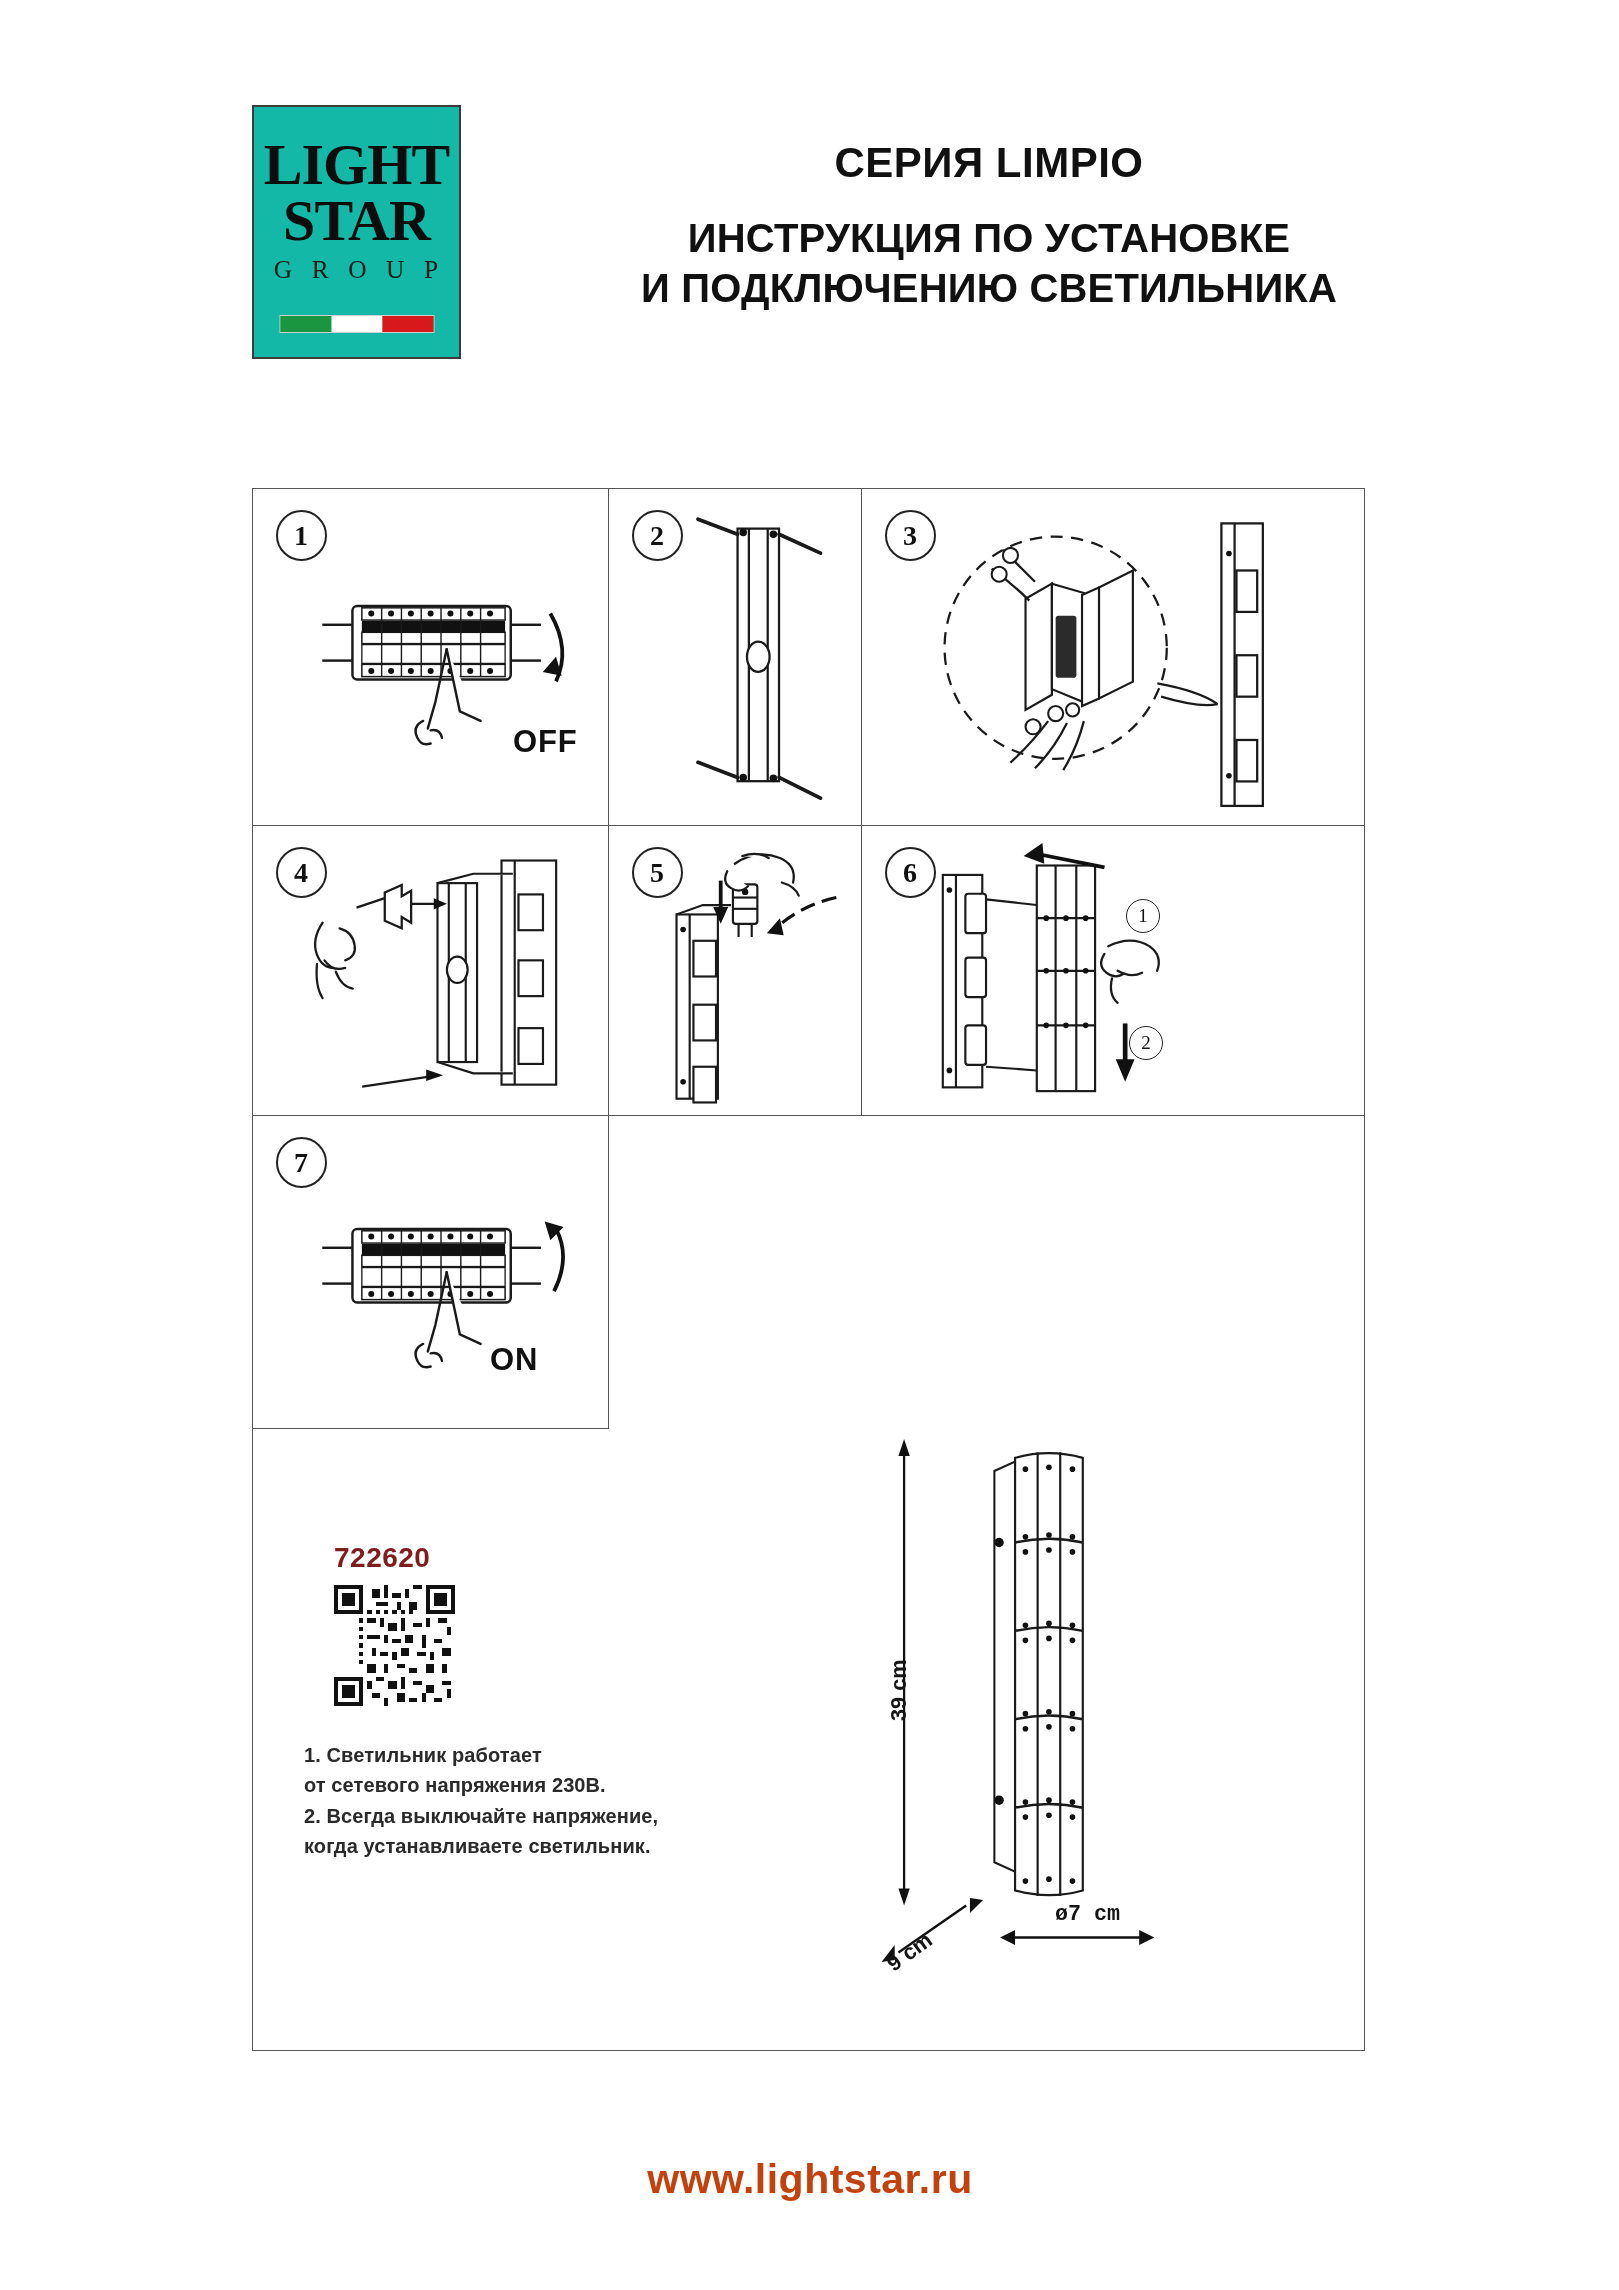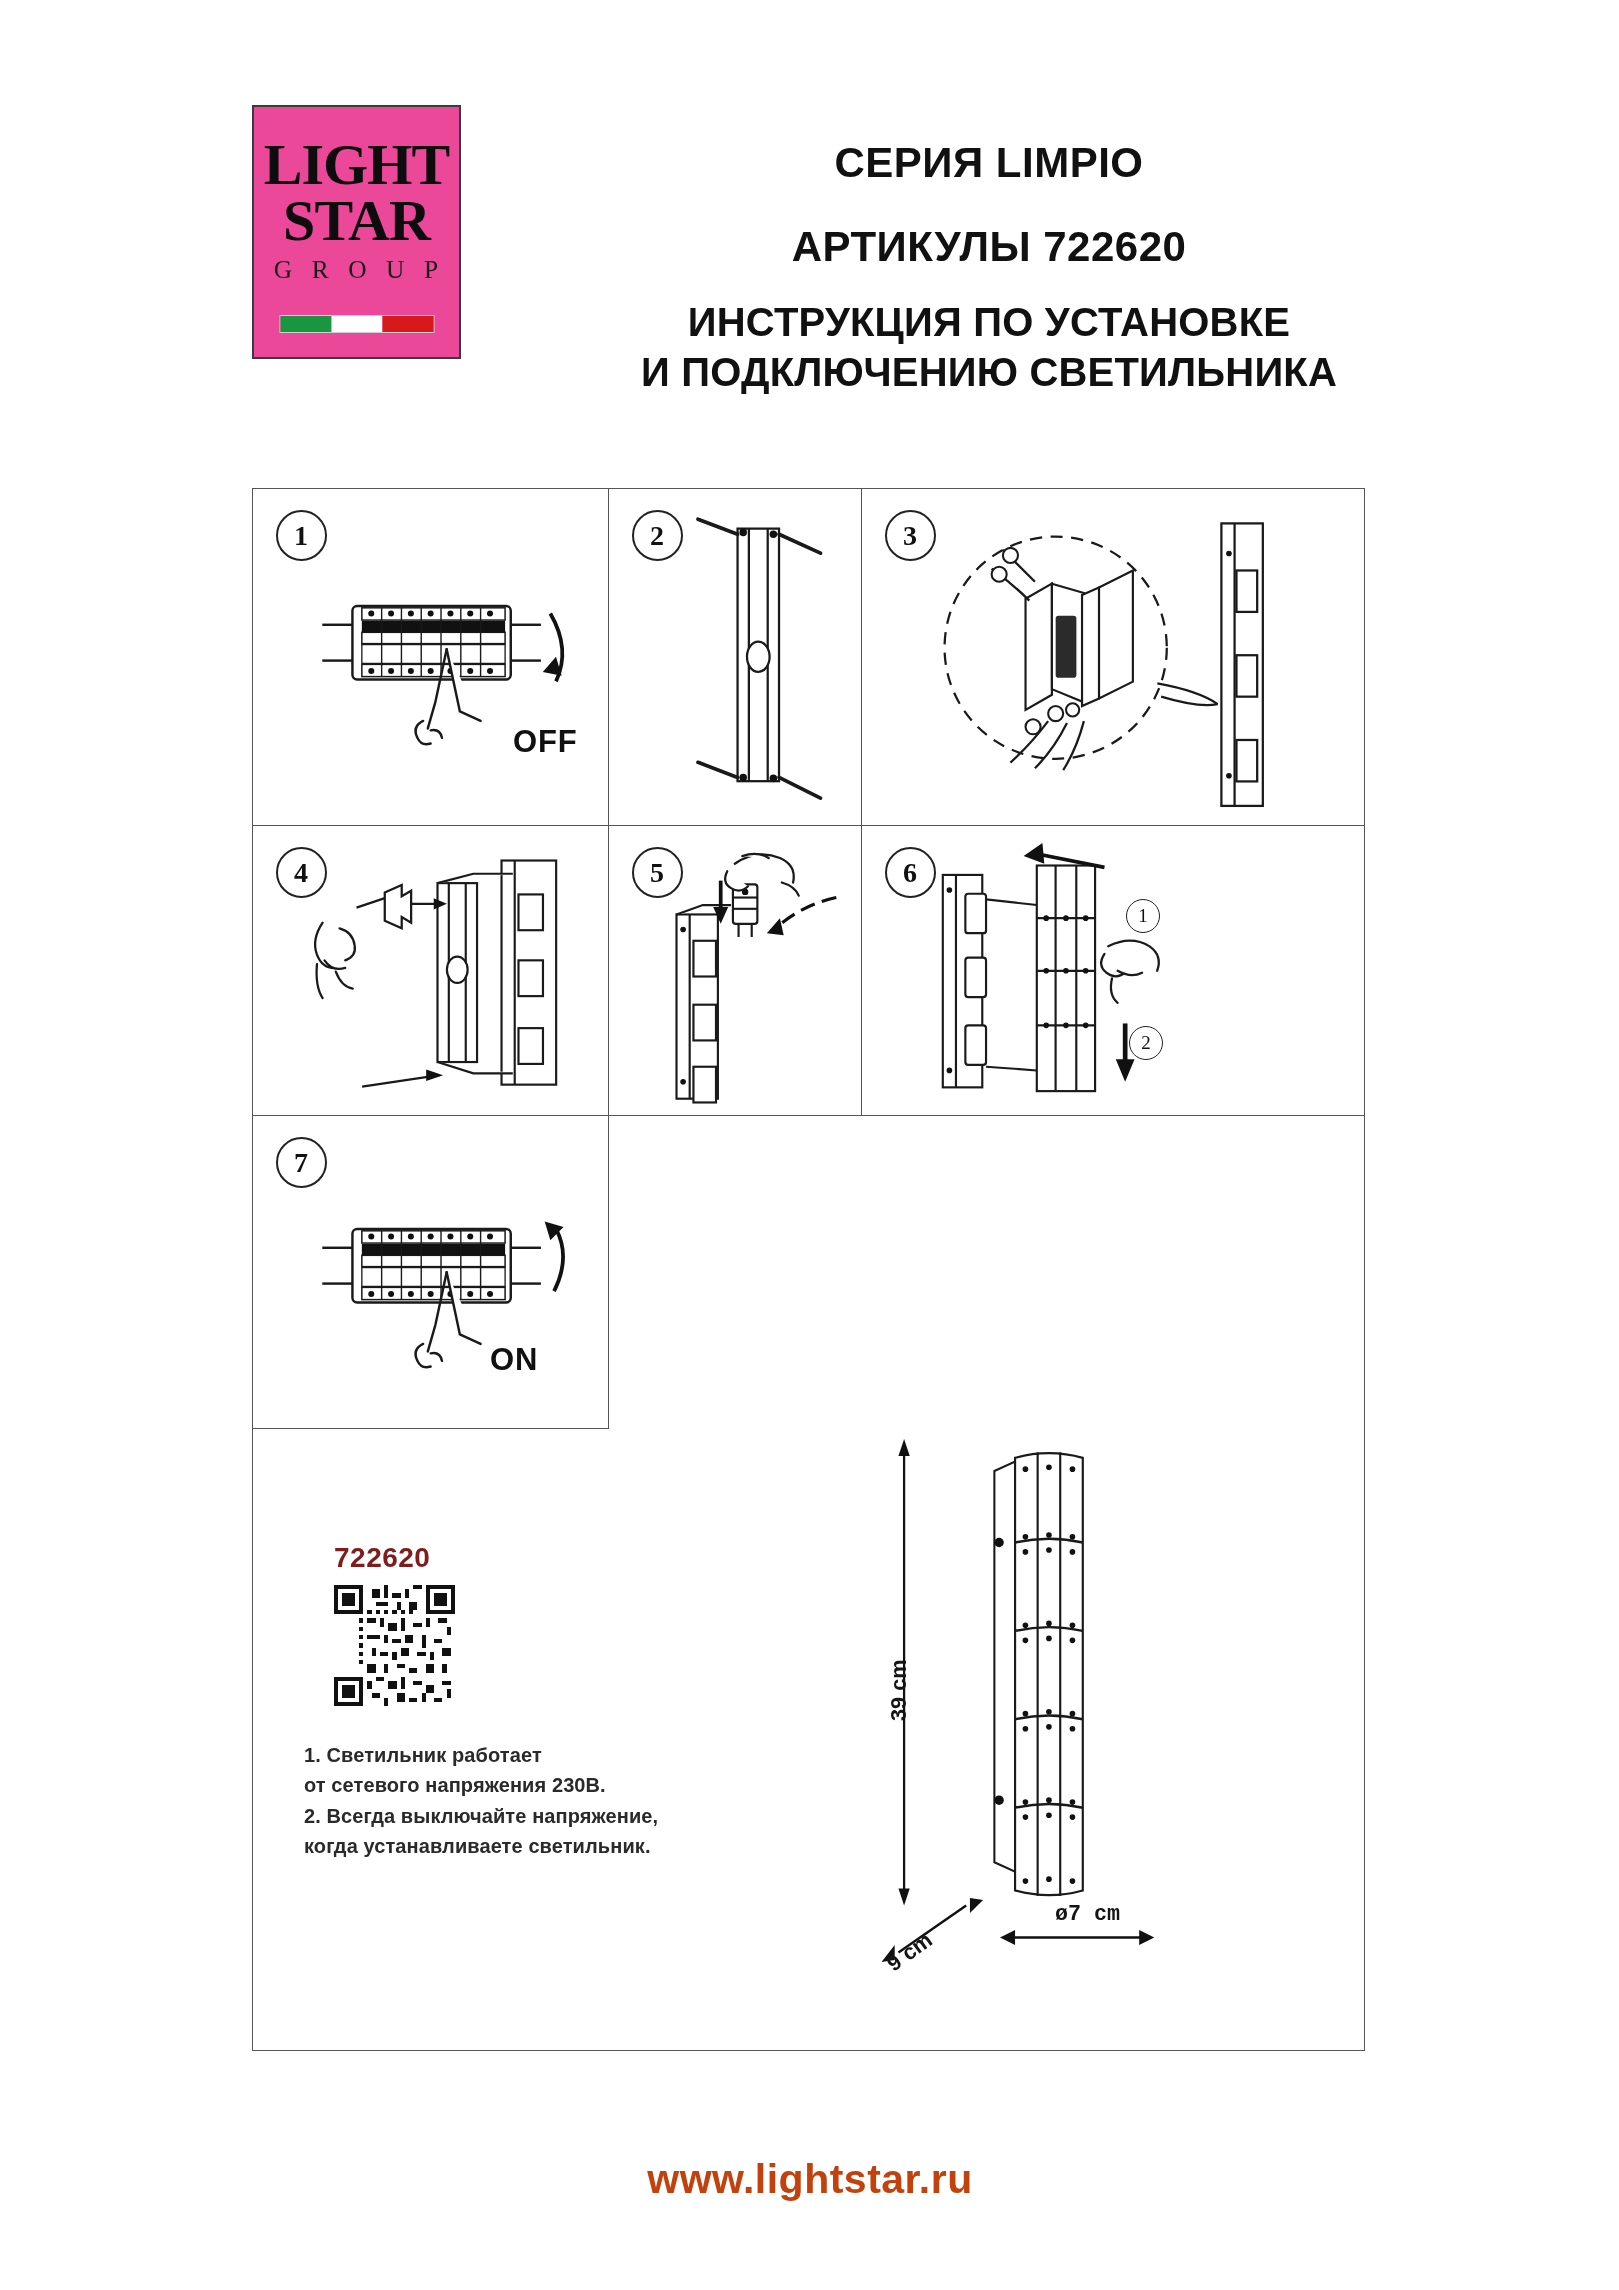--- a/index.html
+++ b/index.html
@@ -17,21 +17,21 @@
   
   .header {
     position: absolute;
     left: 0; top: 0; width: 1620px; height: 443px;
   }
   .logo-box {
     position: absolute;
     left: 252px; top: 105px;
     width: 209px; height: 254px;
     border: 2.8px solid #3b3b3b;
-    background: #ec4899;
+    background: #14b8a6;
     box-sizing: border-box;
   }
   .logo-inner {
     position: absolute;
     left: 0; top: 30px; width: 100%;
     text-align: center;
   }
   .logo-line {
     font-family: "Liberation Serif", serif;
     font-weight: bold;
@@ -198,21 +198,20 @@
     </div>
     <div class="flag">
       <div style="background:#1a9641"></div>
       <div style="background:#ffffff"></div>
       <div style="background:#d7191c"></div>
     </div>
   </div>
 
   <div class="header-texts">
     <div class="h-series">СЕРИЯ LIMPIO</div>
-    <div class="h-articul">АРТИКУЛЫ 722620</div>
     <div class="h-title">
       <div>ИНСТРУКЦИЯ ПО УСТАНОВКЕ</div>
       <div>И ПОДКЛЮЧЕНИЮ СВЕТИЛЬНИКА</div>
     </div>
   </div>
 </div>
 
 <div class="frame">
 
   <div class="cell b-r b-b" style="left:0;top:0;width:356px;height:337px;">

